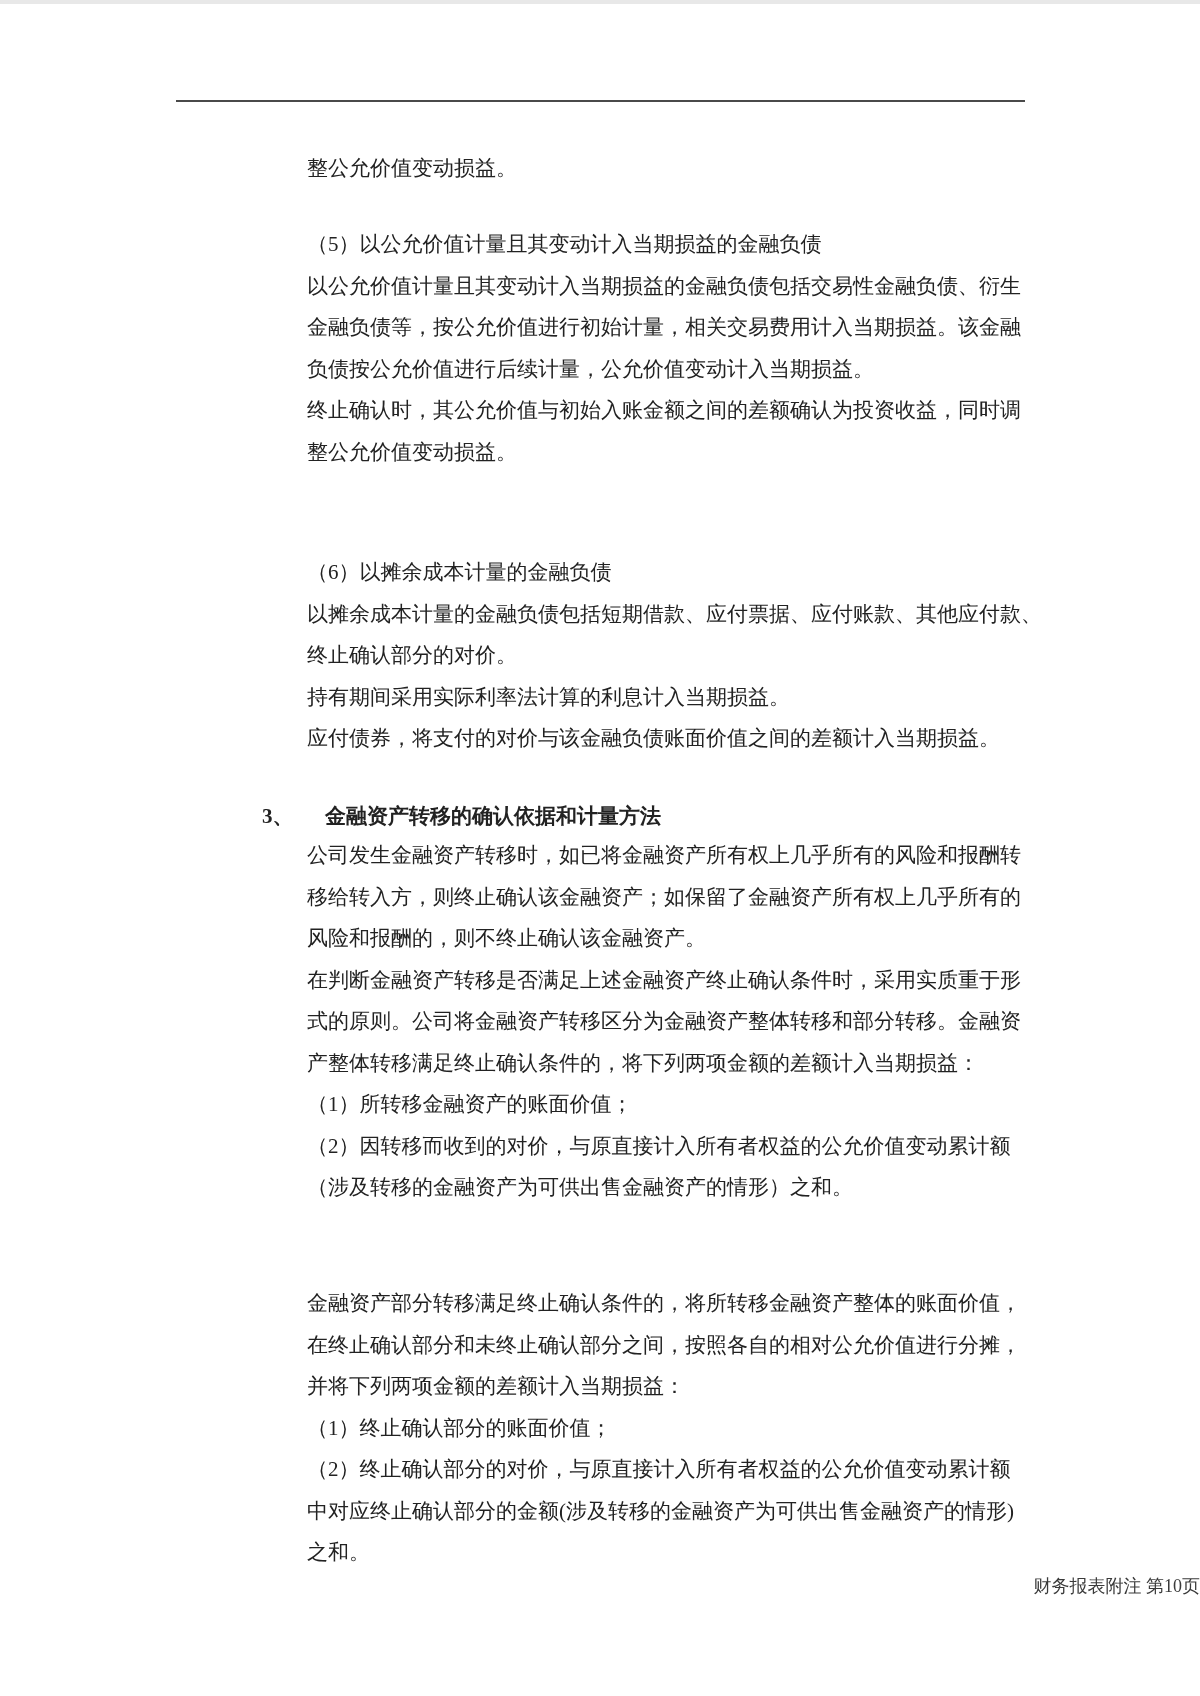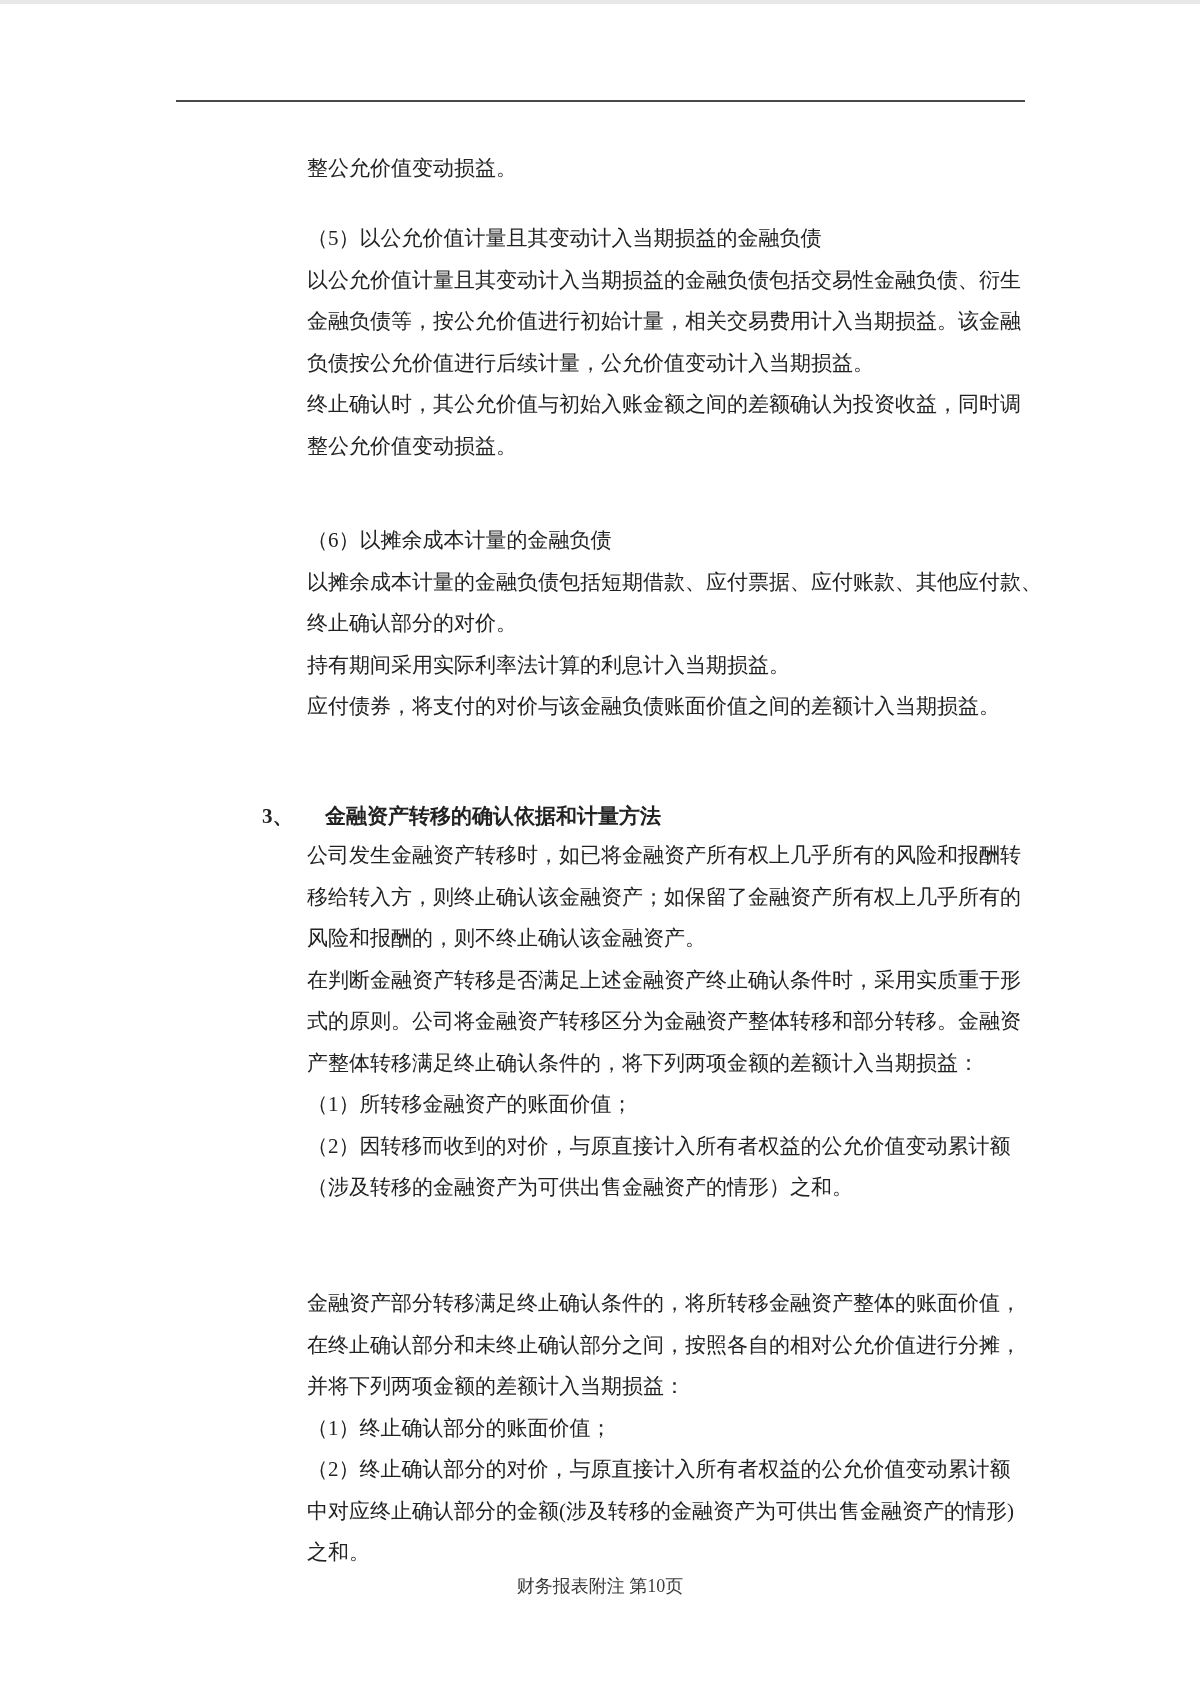--- a/index.html
+++ b/index.html
@@ -41,47 +41,47 @@
     white-space:nowrap;
   }
   .heading .marker{
     display:inline-block;
     width:63px;
   }
   .footer{
     position:absolute;
     left:0;top:1568px;
     width:100%;
-    text-align:center;
+    text-align:right;
     font-size:18px;
     line-height:28px;
     color:#3a3a3a;
   }
 </style>
 </head>
 <body>
 
 <div class="page">
 
   <div class="header-rule"></div>
 
   <div class="block" style="top:144px">
     <div class="line">整公允价值变动损益。</div>
   </div>
 
-  <div class="block" style="top:214px">
+  <div class="block" style="top:220px">
     <div class="line">（5）以公允价值计量且其变动计入当期损益的金融负债</div>
     <div class="line">以公允价值计量且其变动计入当期损益的金融负债包括交易性金融负债、衍生</div>
     <div class="line">金融负债等，按公允价值进行初始计量，相关交易费用计入当期损益。该金融</div>
     <div class="line">负债按公允价值进行后续计量，公允价值变动计入当期损益。</div>
     <div class="line">终止确认时，其公允价值与初始入账金额之间的差额确认为投资收益，同时调</div>
     <div class="line">整公允价值变动损益。</div>
   </div>
 
-  <div class="block" style="top:516px">
+  <div class="block" style="top:548px">
     <div class="line">（6）以摊余成本计量的金融负债</div>
     <div class="line">以摊余成本计量的金融负债包括短期借款、应付票据、应付账款、其他应付款、</div>
     <div class="line">终止确认部分的对价。</div>
     <div class="line">持有期间采用实际利率法计算的利息计入当期损益。</div>
     <div class="line">应付债券，将支付的对价与该金融负债账面价值之间的差额计入当期损益。</div>
   </div>
 
   <div class="heading" style="top:792px">
     <span class="marker">3、</span>
     <span>金融资产转移的确认依据和计量方法</span>

